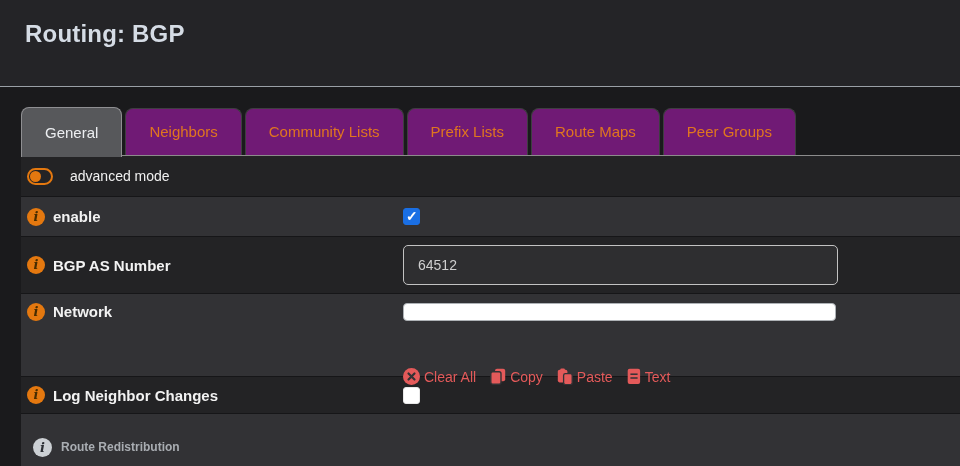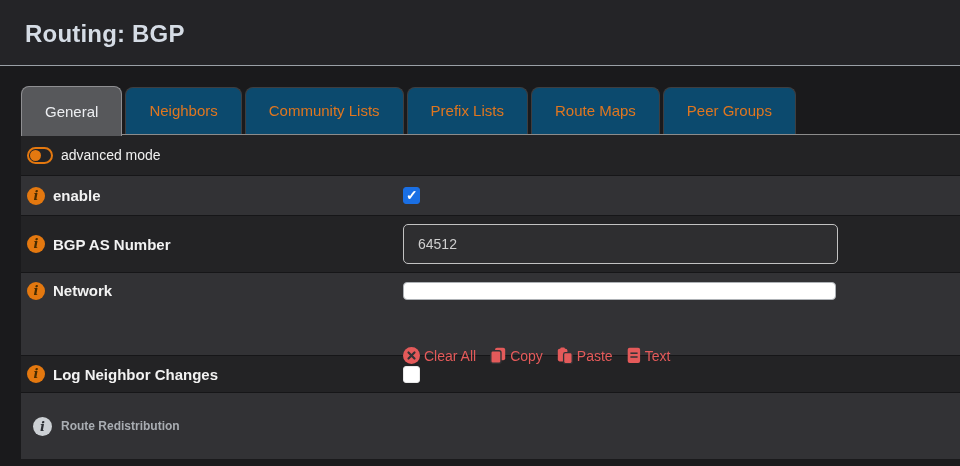--- a/index.html
+++ b/index.html
@@ -4,58 +4,58 @@
 <style>
   * { box-sizing: border-box; }
   html, body { margin: 0; padding: 0; }
   body {
     width: 960px; height: 466px; overflow: hidden;
     background: #1a1a1c;
     font-family: "Liberation Sans", sans-serif;
   }
   
   .page-header {
-    height: 66px; background: #242427;
+    height: 87px; background: #242427;
     border-bottom: 1px solid #9aa0a6;
   }
   .page-title {
     margin: 0; padding: 20px 0 0 25px;
     font-size: 24px; font-weight: bold; color: #d5dce5;
     letter-spacing: .2px;
   }
   
   .content { margin-left: 21px; padding-top: 20px; }
   
   .tabbar {
     display: flex; align-items: center;
     height: 49px; width: 939px;
     border-bottom: 1px solid #8c8c8c;
   }
   .tab {
     height: 47px; margin-right: 3px;
     display: flex; align-items: center;
     padding: 0 23px;
-    background: #0c4a6e;
+    background: #701a75;
     border: 1px solid #3e3e40; border-bottom: none;
     border-radius: 8px 8px 0 0;
     color: #e0761f; font-size: 15px; white-space: nowrap;
     cursor: pointer;
   }
   .tab.active {
     height: 50px; margin-bottom: -1px;
     background: #57585b; border-color: #8f8f92;
     color: #eceef1;
   }
   
   .panel { width: 939px; }
   .row { display: flex; border-top: 1px solid #161618; }
   .row:first-child { border-top: none; }
   .row.dark  { background: #232325; }
   .row.light { background: #323235; }
-  .advanced-row { height: 40px; align-items: center; padding-left: 6px; gap: 8px; }
+  .advanced-row { height: 40px; align-items: center; padding-left: 6px; gap: 17px; }
   .adv-label { color: #f0f0f0; font-size: 14px; }
   .label-cell {
     flex: 0 0 382px; display: flex; align-items: center;
     gap: 8px; padding-left: 6px;
   }
   .control-cell { flex: 1; display: flex; align-items: center; }
   .row-enable  { height: 40px; }
   .row-bgp-as  { height: 57px; }
   .row-network { height: 83px; }
   .row-network .label-cell { align-items: flex-start; padding-top: 9px; }

